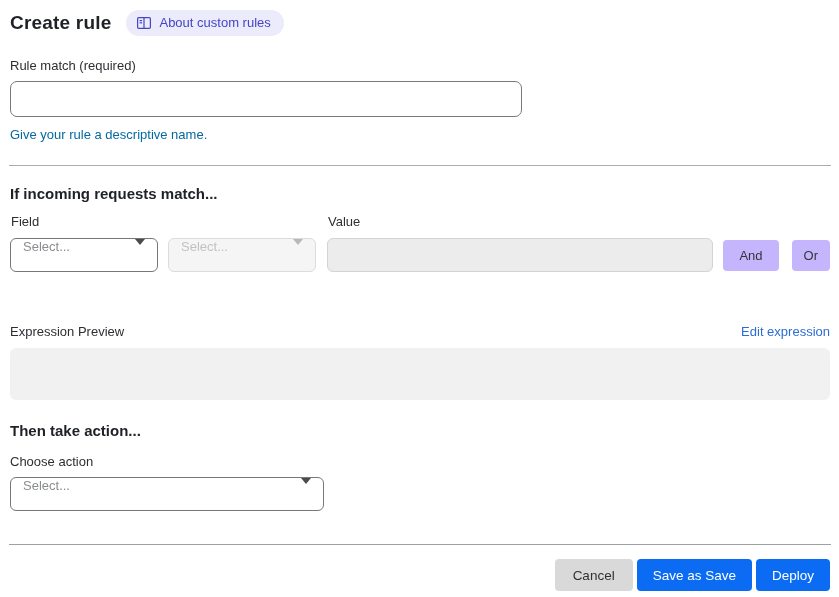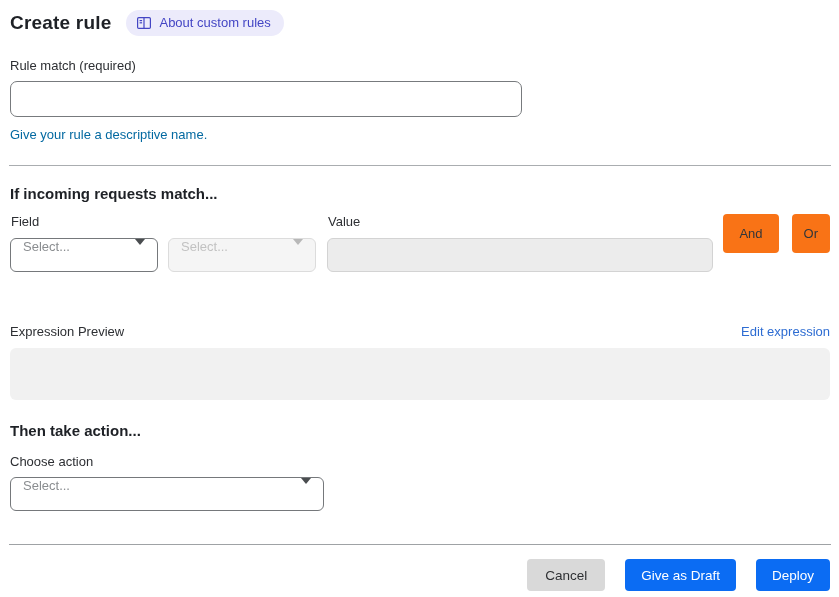--- a/index.html
+++ b/index.html
@@ -61,23 +61,23 @@
     width: 0; height: 0;
     border-left: 5px solid transparent; border-right: 5px solid transparent;
     border-top: 6px solid #4a4d50;
   }
   .value-input {
     height: 34px; width: 100%;
     background: #ececec; border: 1px solid #d3d3d3; border-radius: 6px;
     font-family: inherit; font-size: 13px; padding: 0 10px; color: #555;
   }
   .pill-btn {
-    height: 39px; border: none; border-radius: 4px;
-    background: #f97316; color: #333639; font-family: inherit; font-size: 13px;
-    cursor: pointer; margin-bottom: 19px;
+    height: 31px; border: none; border-radius: 4px;
+    background: #c4b5fd; color: #333639; font-family: inherit; font-size: 13px;
+    cursor: pointer; margin-bottom: 1px;
   }
   .and-btn { padding: 0 16px; margin-right: 13px; }
   .or-btn { padding: 0 12px; }
 
   
   .expr-row { display: flex; justify-content: space-between; align-items: flex-start; margin-top: 52px; }
   .edit-link { color: #2d6cd2; font-size: 13px; text-decoration: none; cursor: pointer; }
   .preview-box {
     margin-top: 9px; height: 52px; width: 100%;
     background: #f1f1f1; border-radius: 6px;
@@ -85,21 +85,21 @@
   }
 
   
   .action-heading { margin-top: 22px; }
   .choose-label { margin: 15px 0 8px; }
   .action-select { width: 314px; }
 
   .bottom-divider { margin-top: 33px; border-top-color: #9fa2a5; }
 
   
-  .footer-row { display: flex; justify-content: flex-end; gap: 20px; margin-top: 14px; }
+  .footer-row { display: flex; justify-content: flex-end; gap: 4px; margin-top: 14px; }
   .btn {
     height: 32px; border: none; border-radius: 4px;
     font-family: inherit; font-size: 13.5px; cursor: pointer;
   }
   .btn-gray { background: #d9d9d9; color: #2e3033; padding: 0 18px; }
   .btn-blue { background: #0b6cf3; color: #ffffff; padding: 0 16px; }
 </style>
 </head>
 <body>
 
@@ -160,17 +160,17 @@
   <label class="field-label choose-label">Choose action</label>
   <div class="select select-enabled action-select">
     <span>Select...</span>
     <span class="caret"></span>
   </div>
 
   <hr class="divider bottom-divider">
 
   <div class="footer-row">
     <button class="btn btn-gray">Cancel</button>
-    <button class="btn btn-blue">Give as Draft</button>
+    <button class="btn btn-blue">Save as Save</button>
     <button class="btn btn-blue">Deploy</button>
   </div>
 
 </div>
 
 </body></html>

